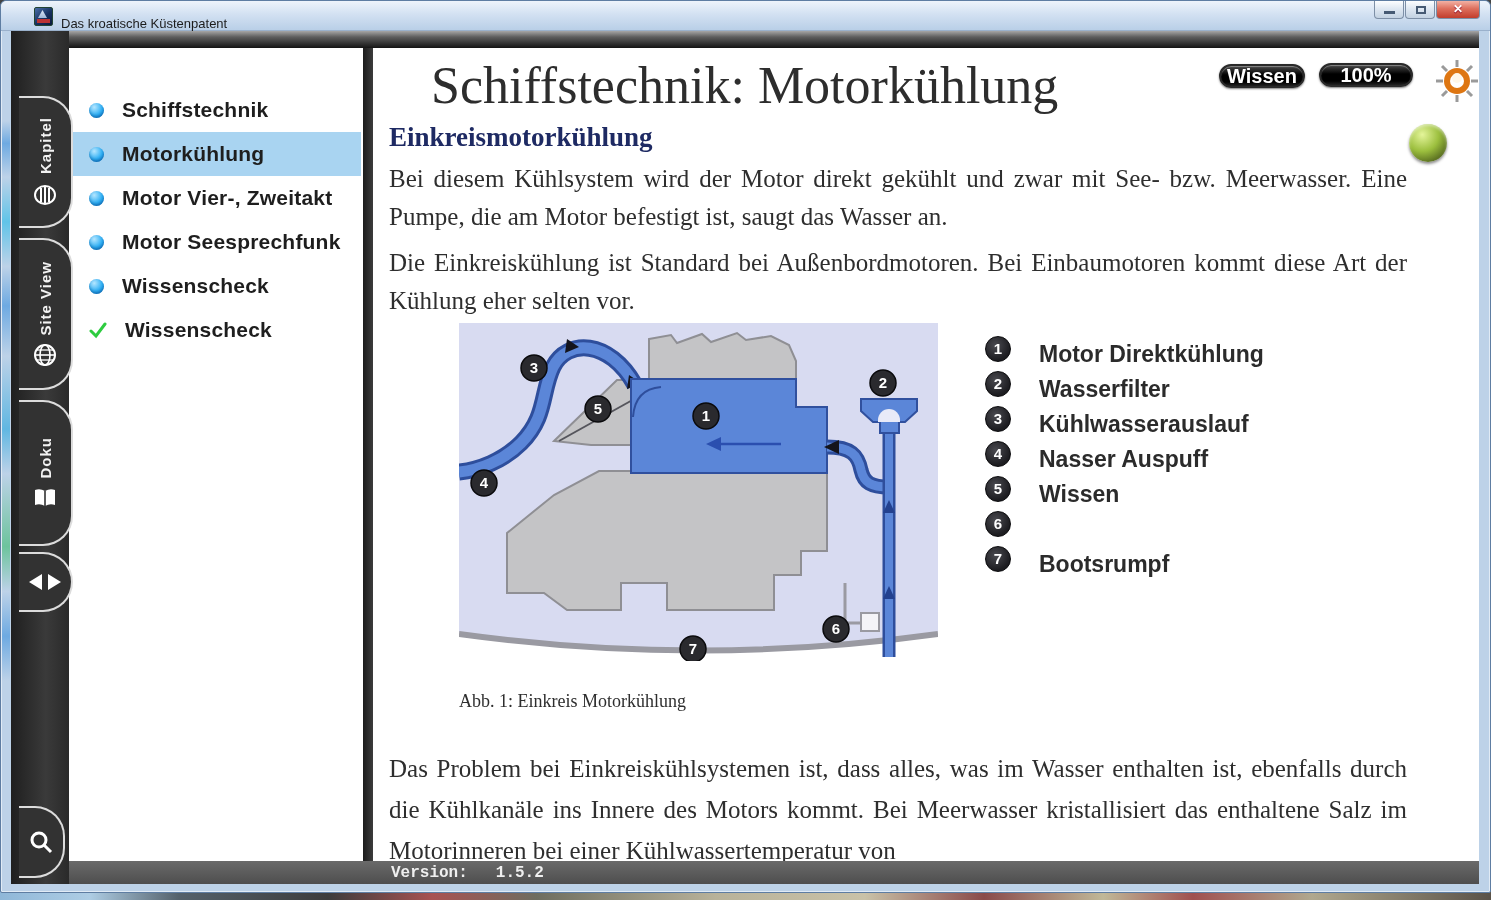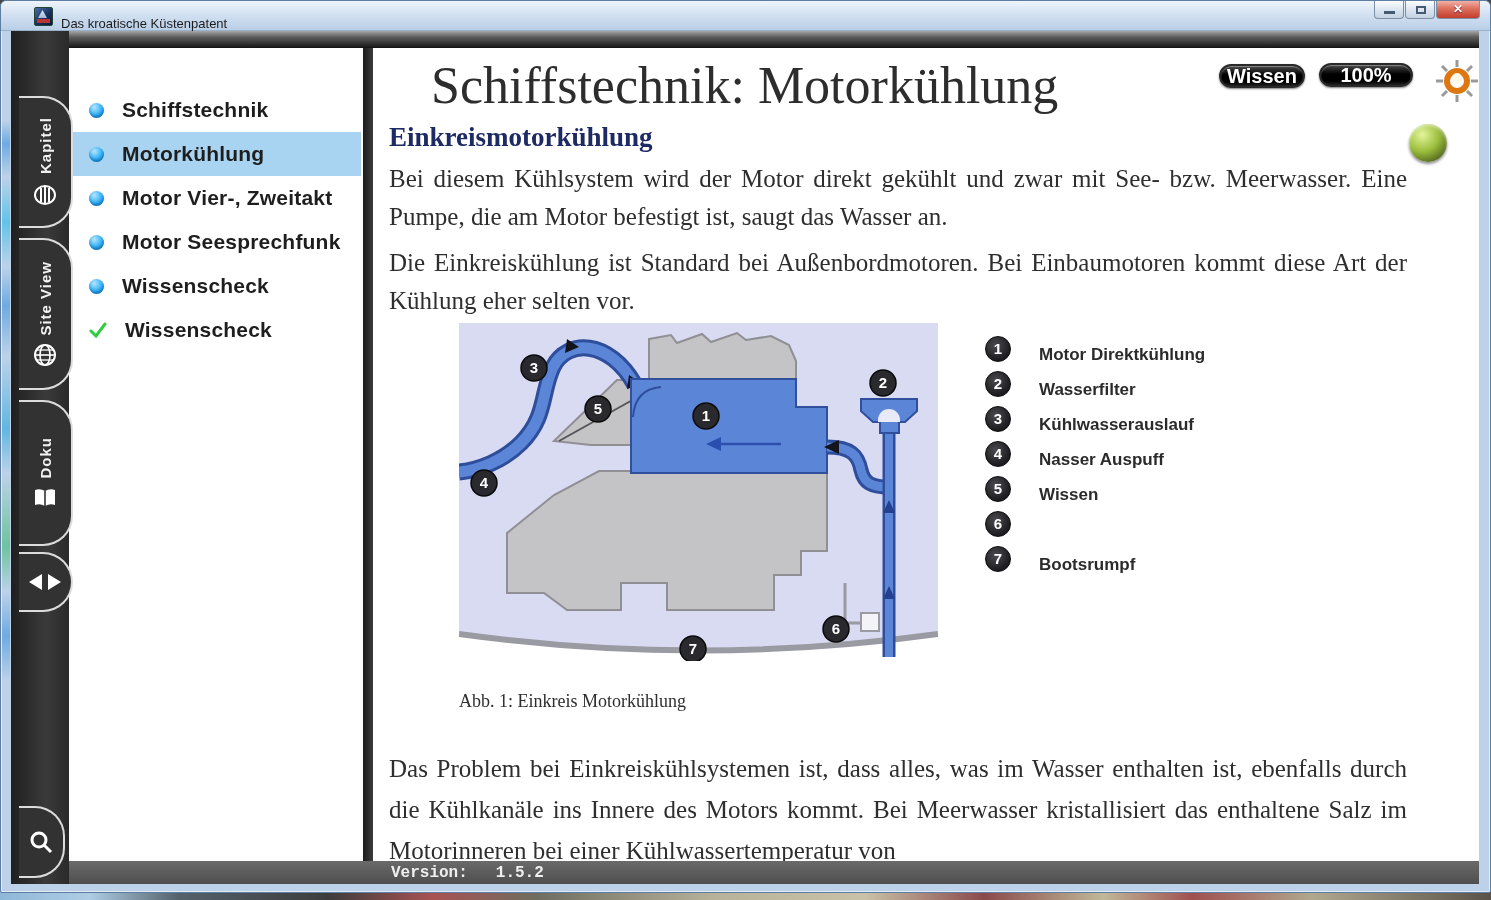--- a/index.html
+++ b/index.html
@@ -106,21 +106,21 @@
   .figure-diagram { position:absolute; left:86px; top:275px; width:479px; height:338px; }
   .figure-caption { position:absolute; left:86px; top:643px;
     font-family:"Liberation Serif", serif; font-size:18px; color:#2e2e2e; }
 
   .legend { position:absolute; left:612px; top:283px; }
   .legend-row { display:flex; align-items:center; height:35px; }
   .legend-badge { width:26px; height:26px; border-radius:50%; flex:none;
     background:radial-gradient(circle at 40% 35%, #4a4a50, #1c1c20 70%);
     border:1px solid #0a0a0c; color:#fff; font-size:15px; font-weight:bold;
     display:flex; align-items:center; justify-content:center; }
-  .legend-label { margin-left:28px; font-size:17px; font-weight:bold; color:#2b2b2b;margin-top:12px; }
+  .legend-label { margin-left:28px; font-size:23px; font-weight:bold; color:#2b2b2b;margin-top:12px; }
 
   .statusbar { position:absolute; left:58px; top:830px; right:0; height:23px;
     background:linear-gradient(#6a6a6a,#4e4e4e); display:flex; align-items:center;font-family:Liberation Mono, monospace; }
   .status-label { margin-left:322px; color:#efefef; font-size:16px; font-weight:bold; }
   .status-value { margin-left:28px; color:#efefef; font-size:16px; font-weight:bold; }
 
   
   .left-glass { position:absolute; left:1px; top:120px; width:8px; height:560px;
     background:linear-gradient(#bdd2e8 0%, #5aa0e0 4%, #bdd2e8 10%, #49c0e8 18%,
       #bdd2e8 26%, #5aa0e0 33%, #bdd2e8 42%, #49b0e0 55%, #bdd2e8 63%,

